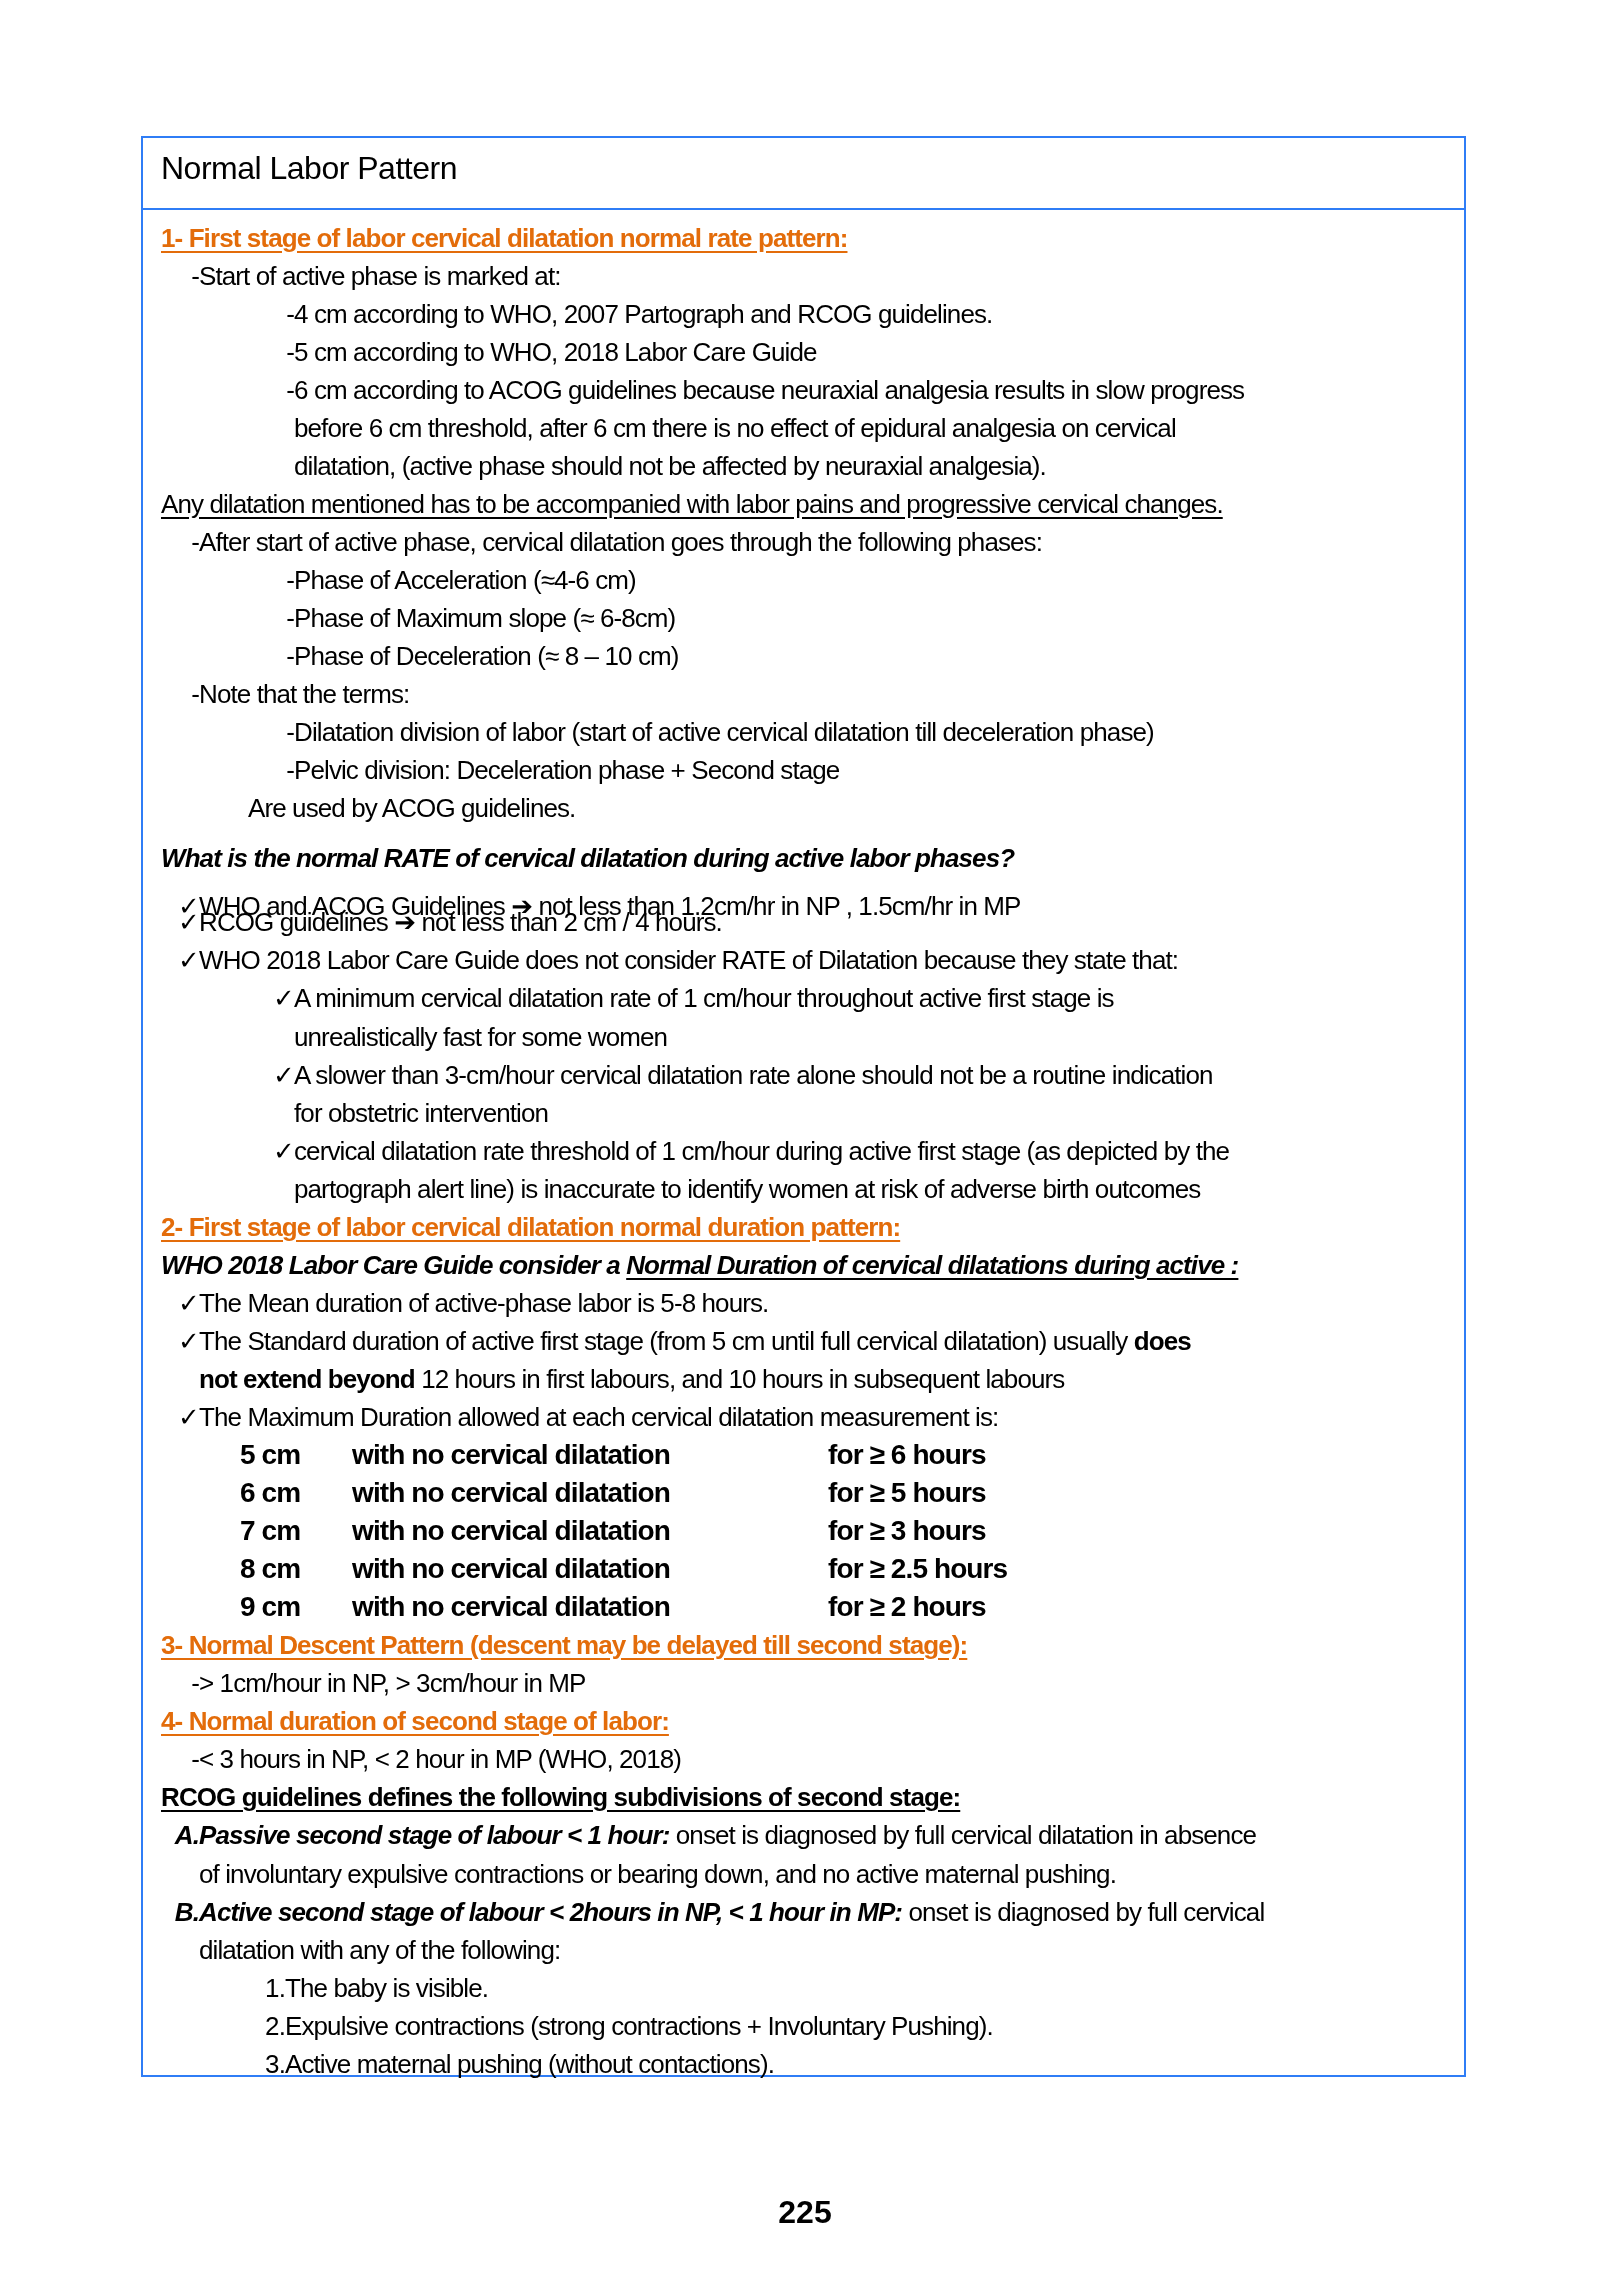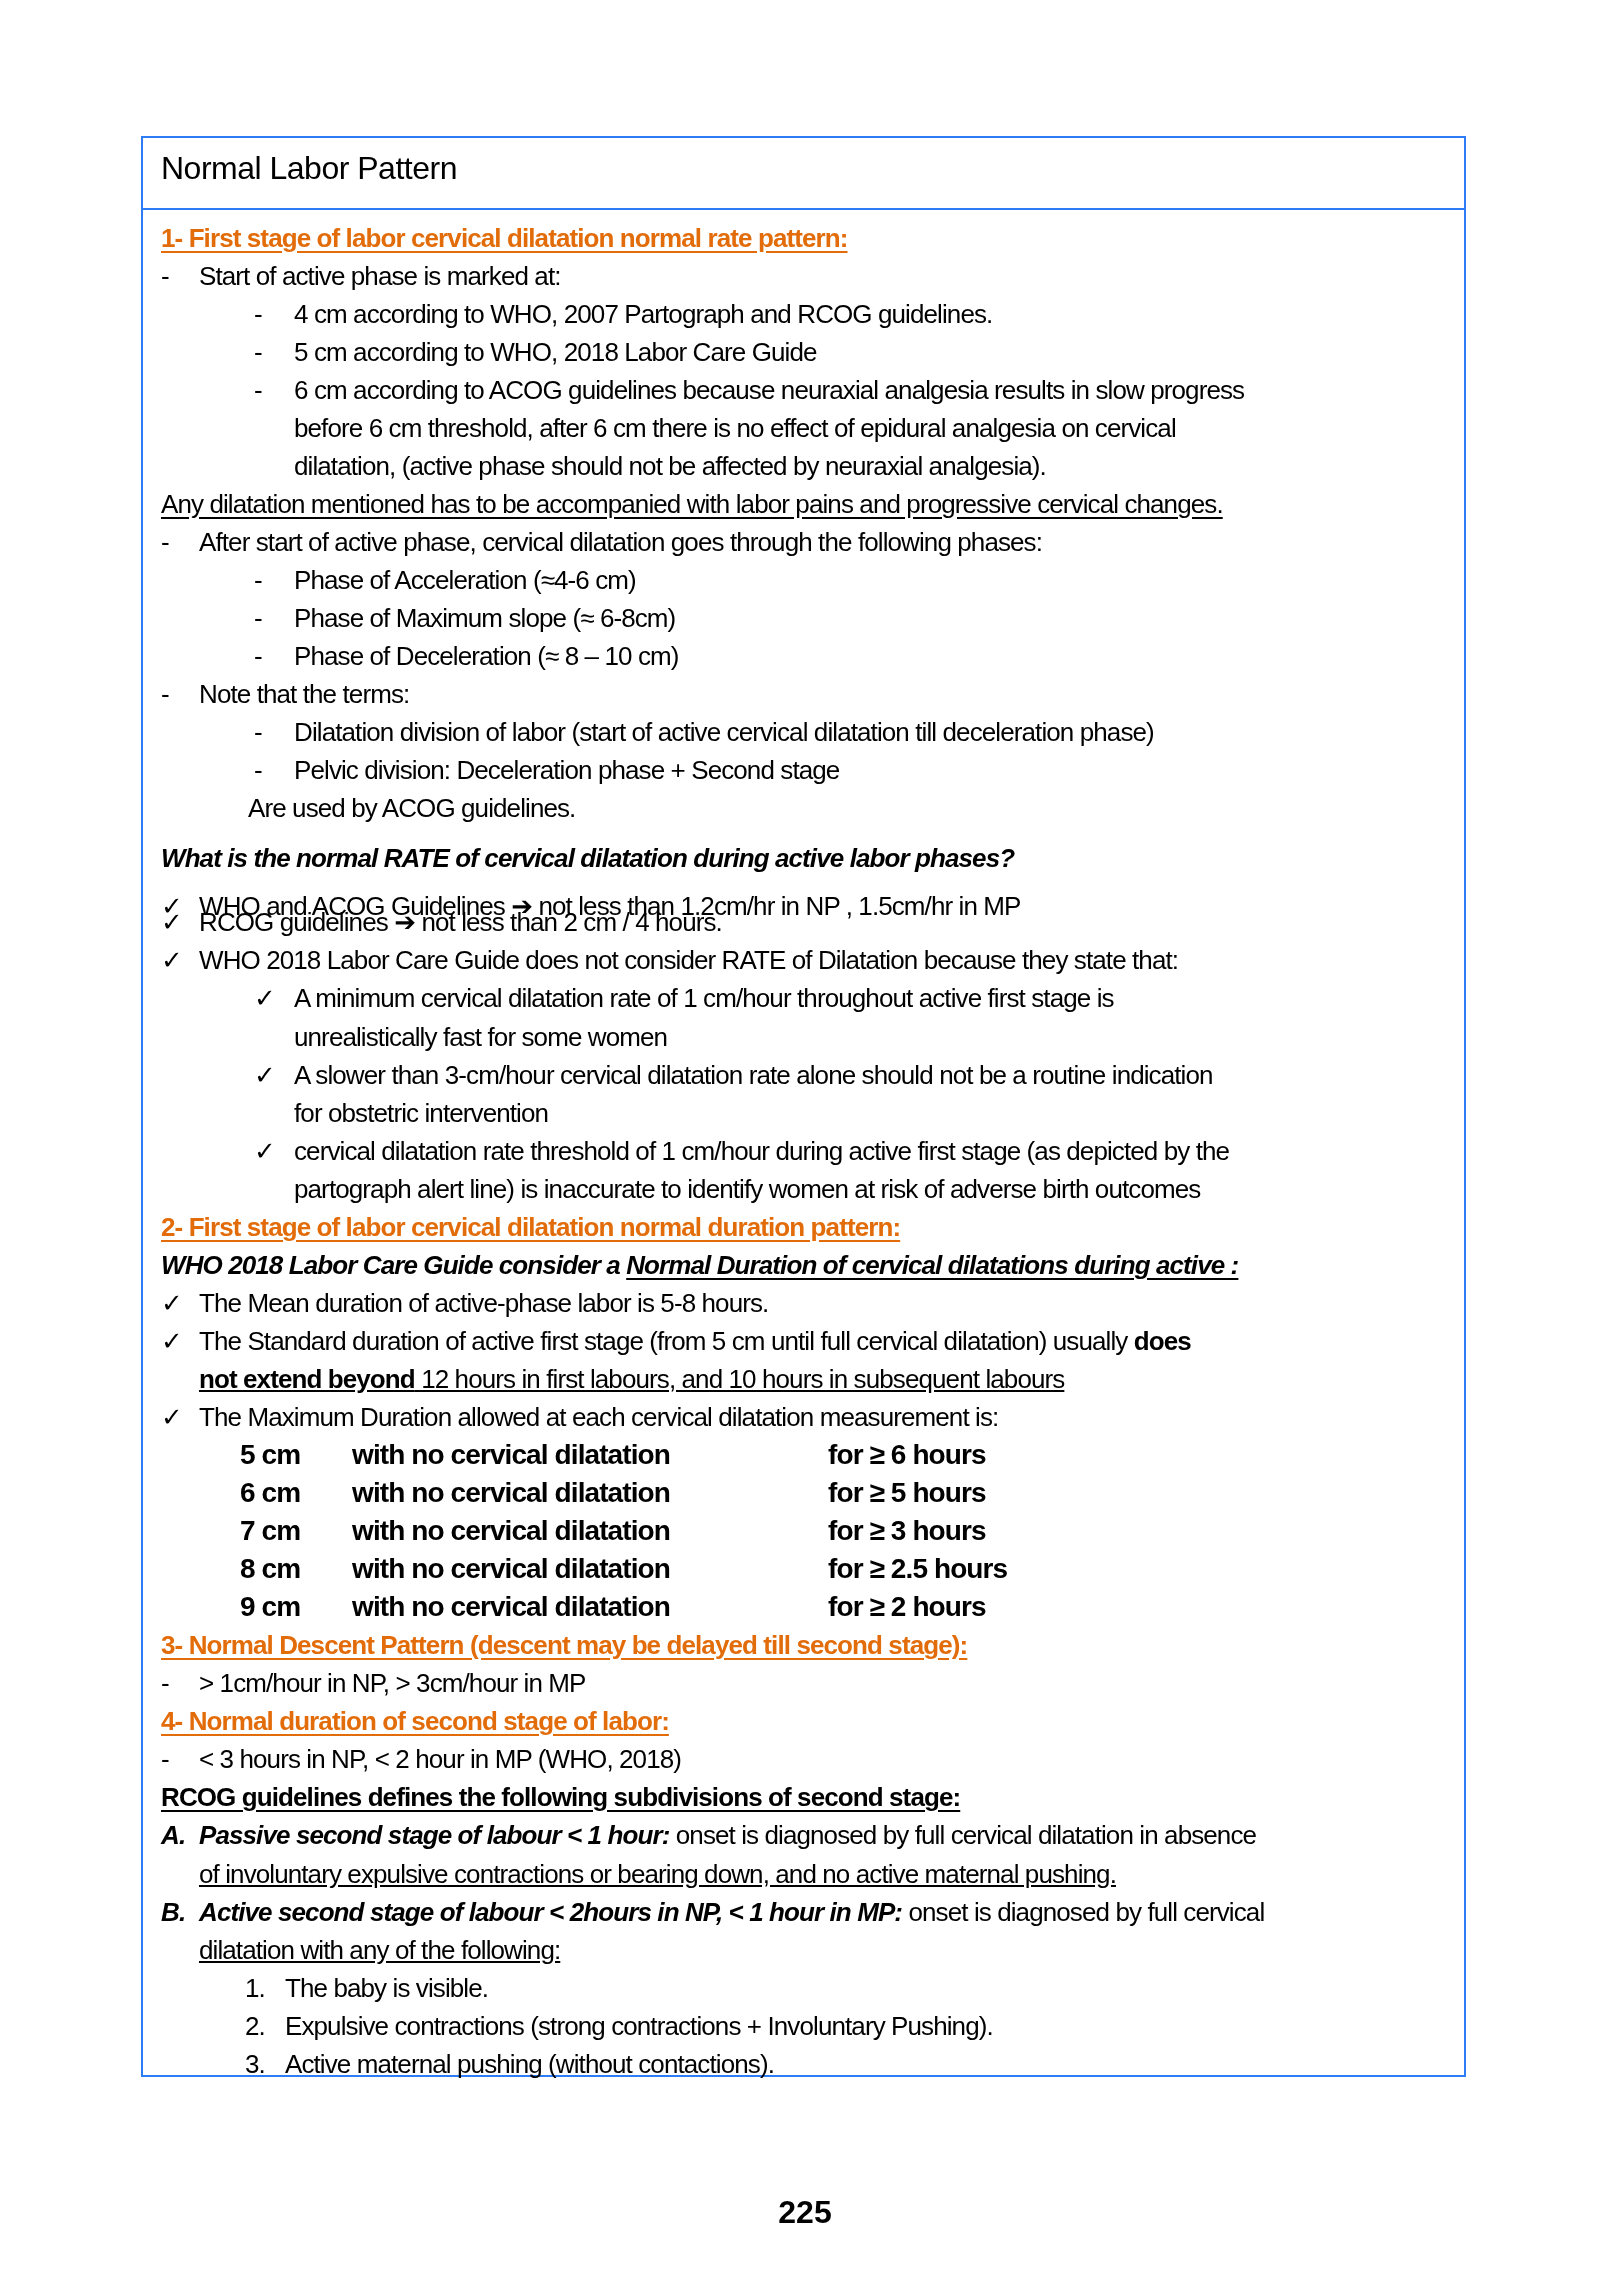--- a/index.html
+++ b/index.html
@@ -5,25 +5,25 @@
   html, body { margin: 0; padding: 0; background: #ffffff; }
   body { width: 1610px; height: 2285px; position: relative; overflow: hidden;
          font-family: "Liberation Sans", sans-serif; color: #000; }
   .box { position: absolute; left: 141px; top: 136px; width: 1321px; height: 1937px;
          border: 2.9px solid #2F7DF6; box-sizing: content-box; }
   .title-row { position: absolute; left: 0; top: 0; right: 0; height: 70px;
                border-bottom: 2.9px solid #2F7DF6; }
   .title { position: absolute; left: 18px; top: 12.4px; font-size: 32px; letter-spacing: -0.5px; }
   .content { position: absolute; left: 0; top: 73px; right: 0; }
   .ln { position: absolute; left: 0; white-space: nowrap; font-size: 26px; line-height: 38px;
-        letter-spacing: -0.9px; transform-origin: left center; }
+        letter-spacing: -0.9px; transform-origin: left center; text-align: right; }
   .ln.l0 { left: 18px; }
   .ln.l2 { left: 111px; }
   .ln.l2t { left: 151px; }
-  .ln.l1t { left: 56px; text-decoration: underline; }
+  .ln.l1t { left: 56px; }
   .bullet { display: inline-block; width: 38px; }
   .bullet2 { display: inline-block; width: 40px; }
   .orange { color: #E36C0A; font-weight: bold; text-decoration: underline; text-underline-offset: 3.8px; }
   .ul { text-decoration: underline; text-underline-offset: 3.8px; }
   .b { font-weight: bold; }
   .bi { font-weight: bold; font-style: italic; }
   .tbl { position: absolute; font-size: 28px; line-height: 38px; font-weight: bold; letter-spacing: -0.9px; white-space: nowrap; }
   .tbl .c1 { position: absolute; left: 0; }
   .tbl .c2 { position: absolute; left: 112px; }
   .tbl .c3 { position: absolute; left: 588px; text-align: center; }

